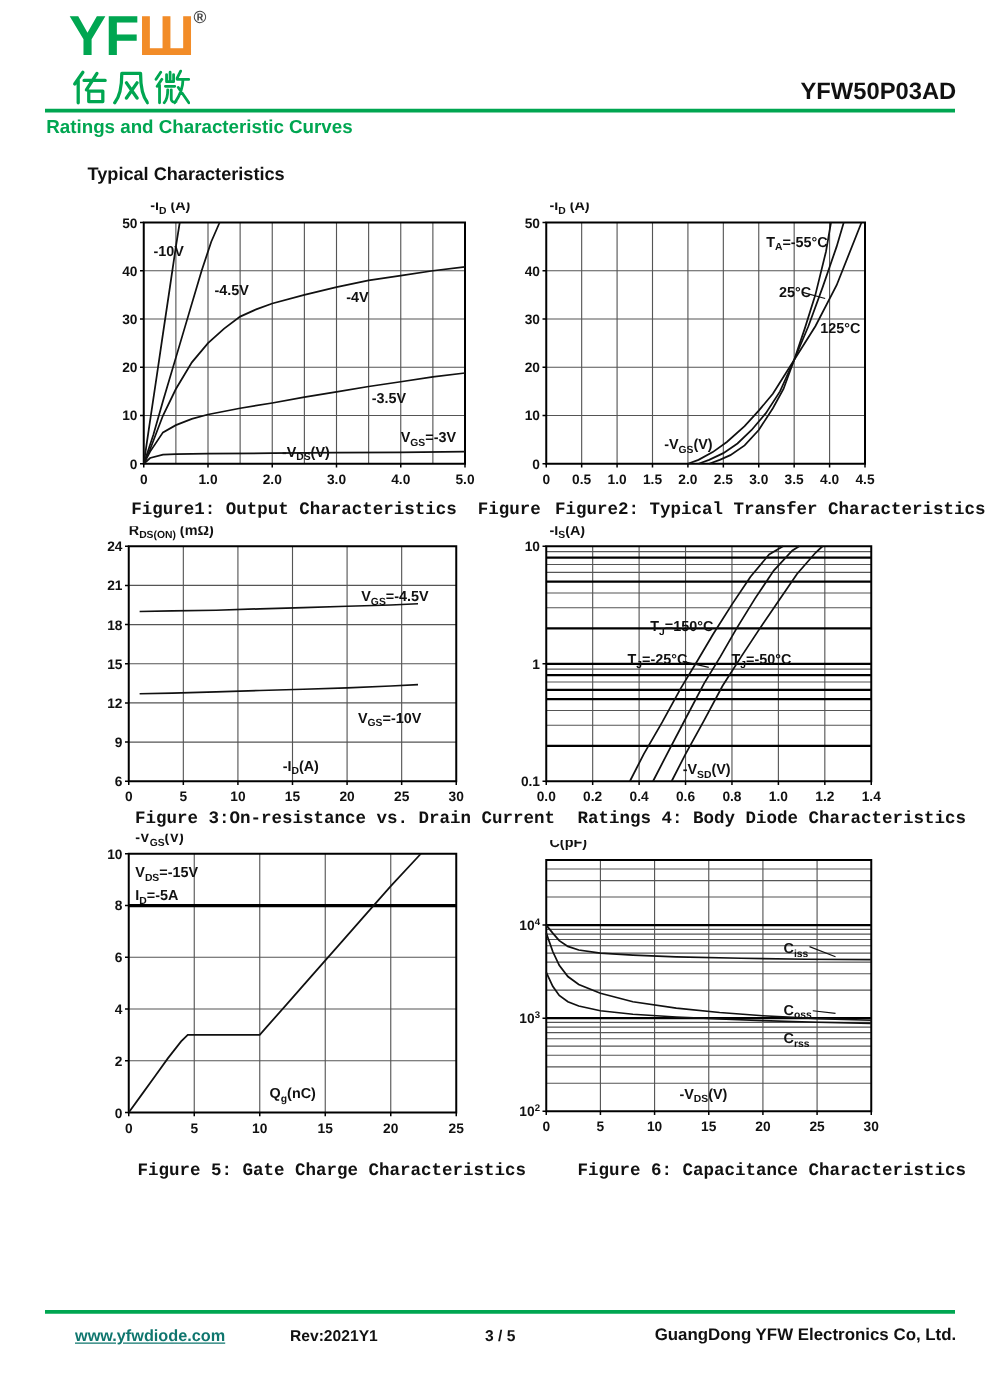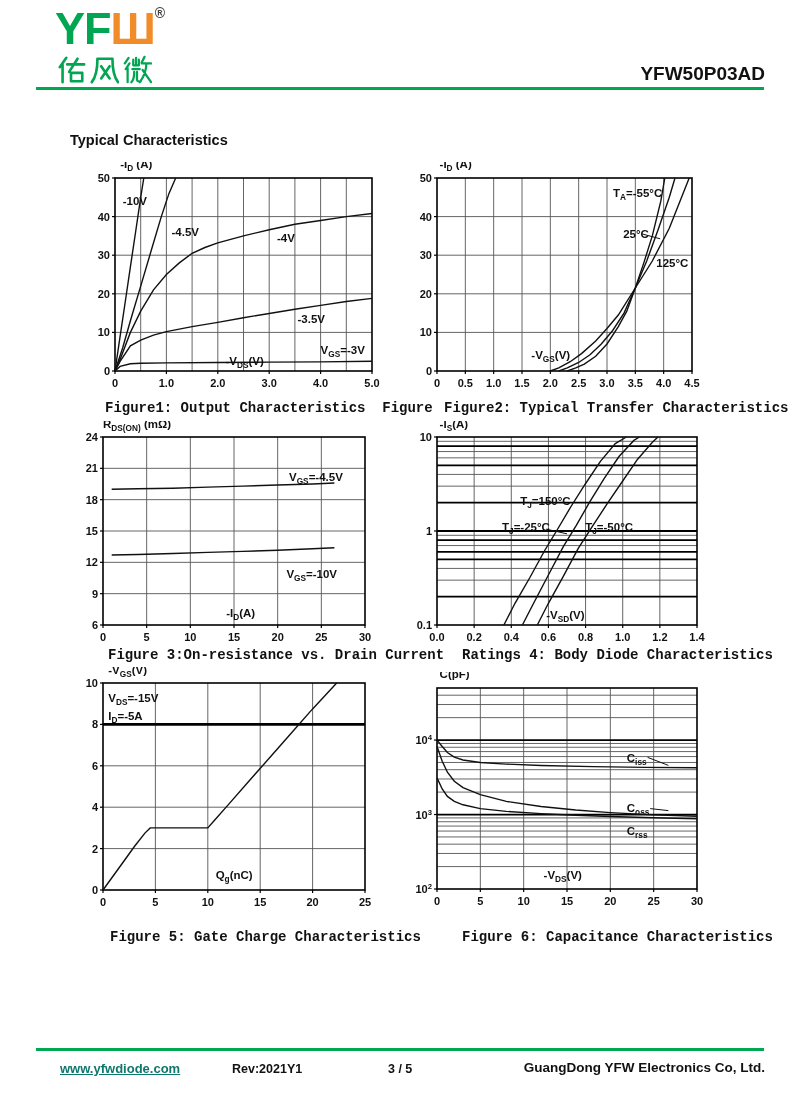--- a/index.html
+++ b/index.html
@@ -56,20 +56,21 @@
       <path d="M9 4 C9 16 7 24 3 29 M9 4 H25 C25 16 27 24 31 29 M13 12 L22 25 M22 12 L13 25" fill="none" stroke="#00A651" stroke-width="2.8" stroke-linecap="round" stroke-linejoin="round"></path>
     </svg>
 
     <svg width="30" height="30" viewBox="0 0 32 32">
       <path d="M7 3 L3 9 M8 9 L4 15 M6 14 V29 M12 5 V11 M15 3 V11 M18 5 V11 M12 11 H18 M11 15 H19 M13 18 C13 24 12 27 10 29 M16 18 V26 C16 28 18 29 20 28 M24 2 L21 8 M21 9 H31 M26 9 C26 15 24 22 19 29 M22 16 L31 29" fill="none" stroke="#00A651" stroke-width="2.4" stroke-linecap="round" stroke-linejoin="round"></path>
     </svg>
   </div>
 
   <div class="partnum">YFW50P03AD</div>
   <div class="hr-green" id="hr-top"></div>
+  <div class="section-title">Ratings and Characteristic Curves</div>
   <div class="subsection">Typical Characteristics</div>
 
   <div class="chart" id="f0">
     <svg viewBox="0 0 307 235" width="307" height="235">
         <line x1="61.7" y1="16" x2="61.7" y2="209" stroke="#555" stroke-width="0.9"></line>
         <line x1="87.4" y1="16" x2="87.4" y2="209" stroke="#555" stroke-width="0.9"></line>
         <line x1="113.1" y1="16" x2="113.1" y2="209" stroke="#555" stroke-width="0.9"></line>
         <line x1="138.8" y1="16" x2="138.8" y2="209" stroke="#555" stroke-width="0.9"></line>
         <line x1="164.5" y1="16" x2="164.5" y2="209" stroke="#555" stroke-width="0.9"></line>
         <line x1="190.2" y1="16" x2="190.2" y2="209" stroke="#555" stroke-width="0.9"></line>

